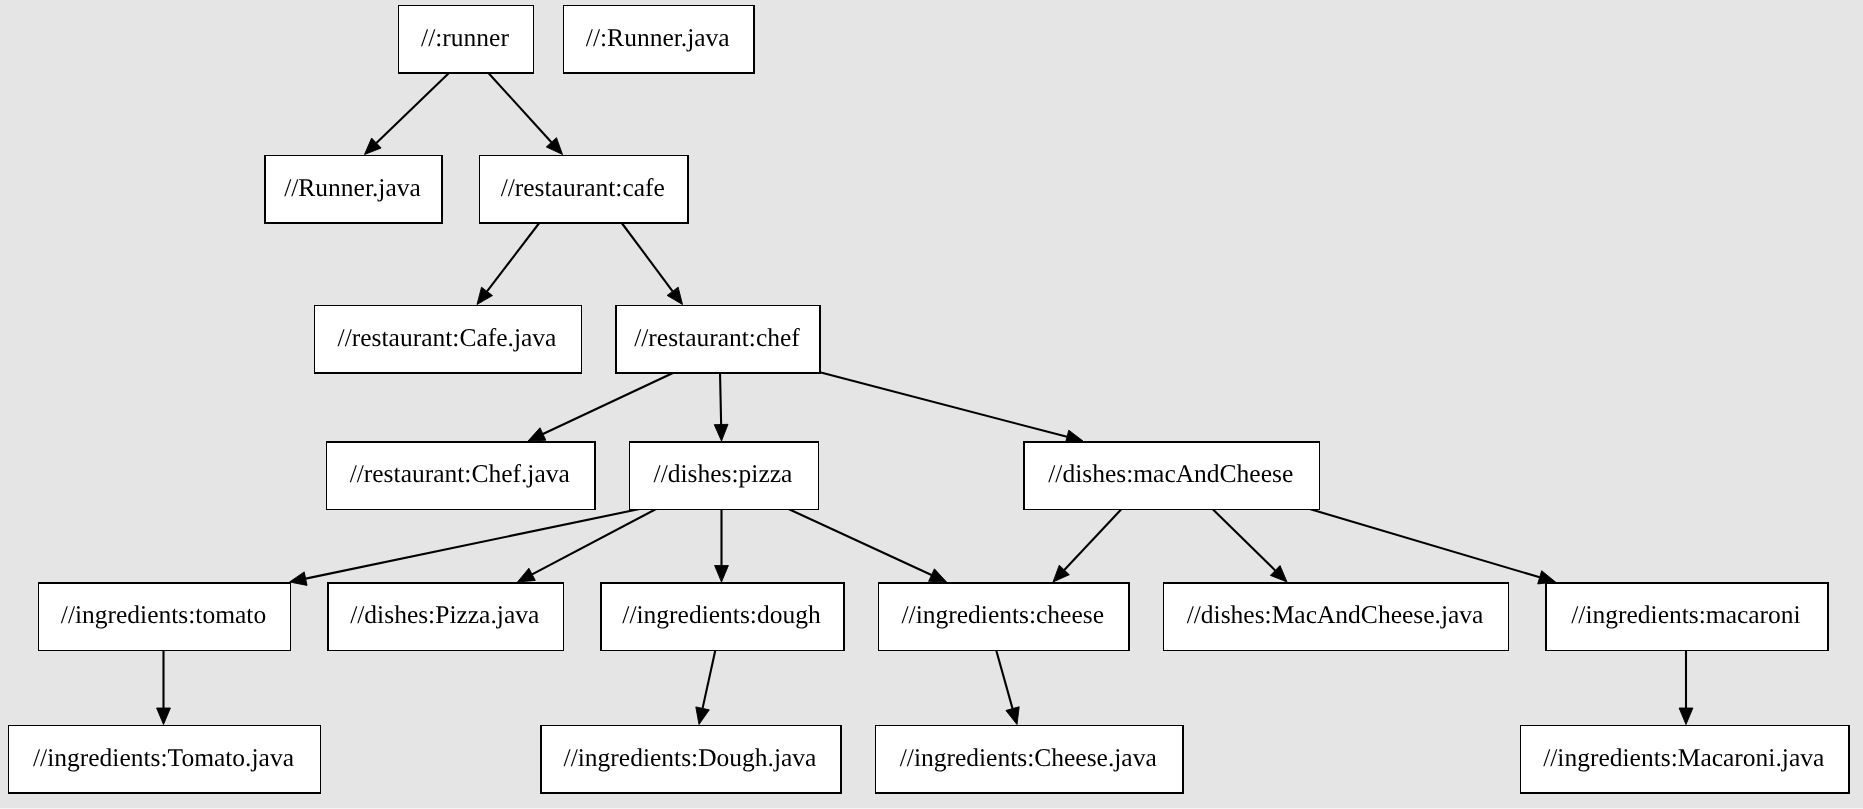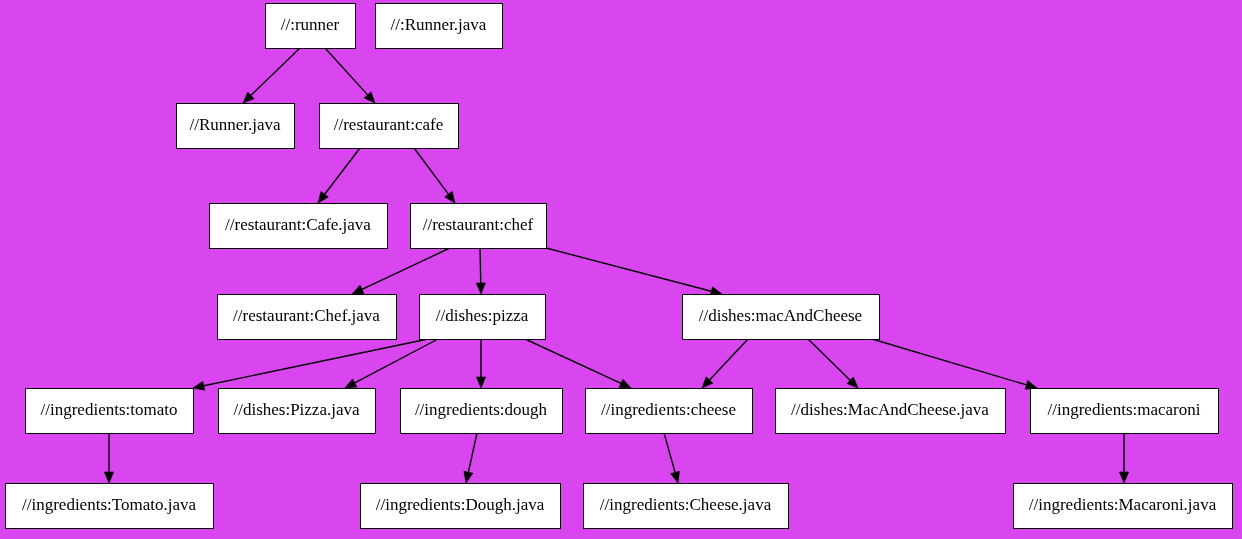--- a/index.html
+++ b/index.html
@@ -11,21 +11,21 @@
   body {
     width: 1242px;
     height: 539px;
     overflow: hidden;
     font-family: "Liberation Serif", "DejaVu Serif", serif;
   }
   #graph-root {
     position: relative;
     width: 1242px;
     height: 539px;
-    background: #d946ef;
+    background: #e5e5e5;
   }
   svg#graph-svg {
     position: absolute;
     top: 0;
     left: 0;
     width: 1242px;
     height: 539px;
     display: block;
   }
   .node-rect {

